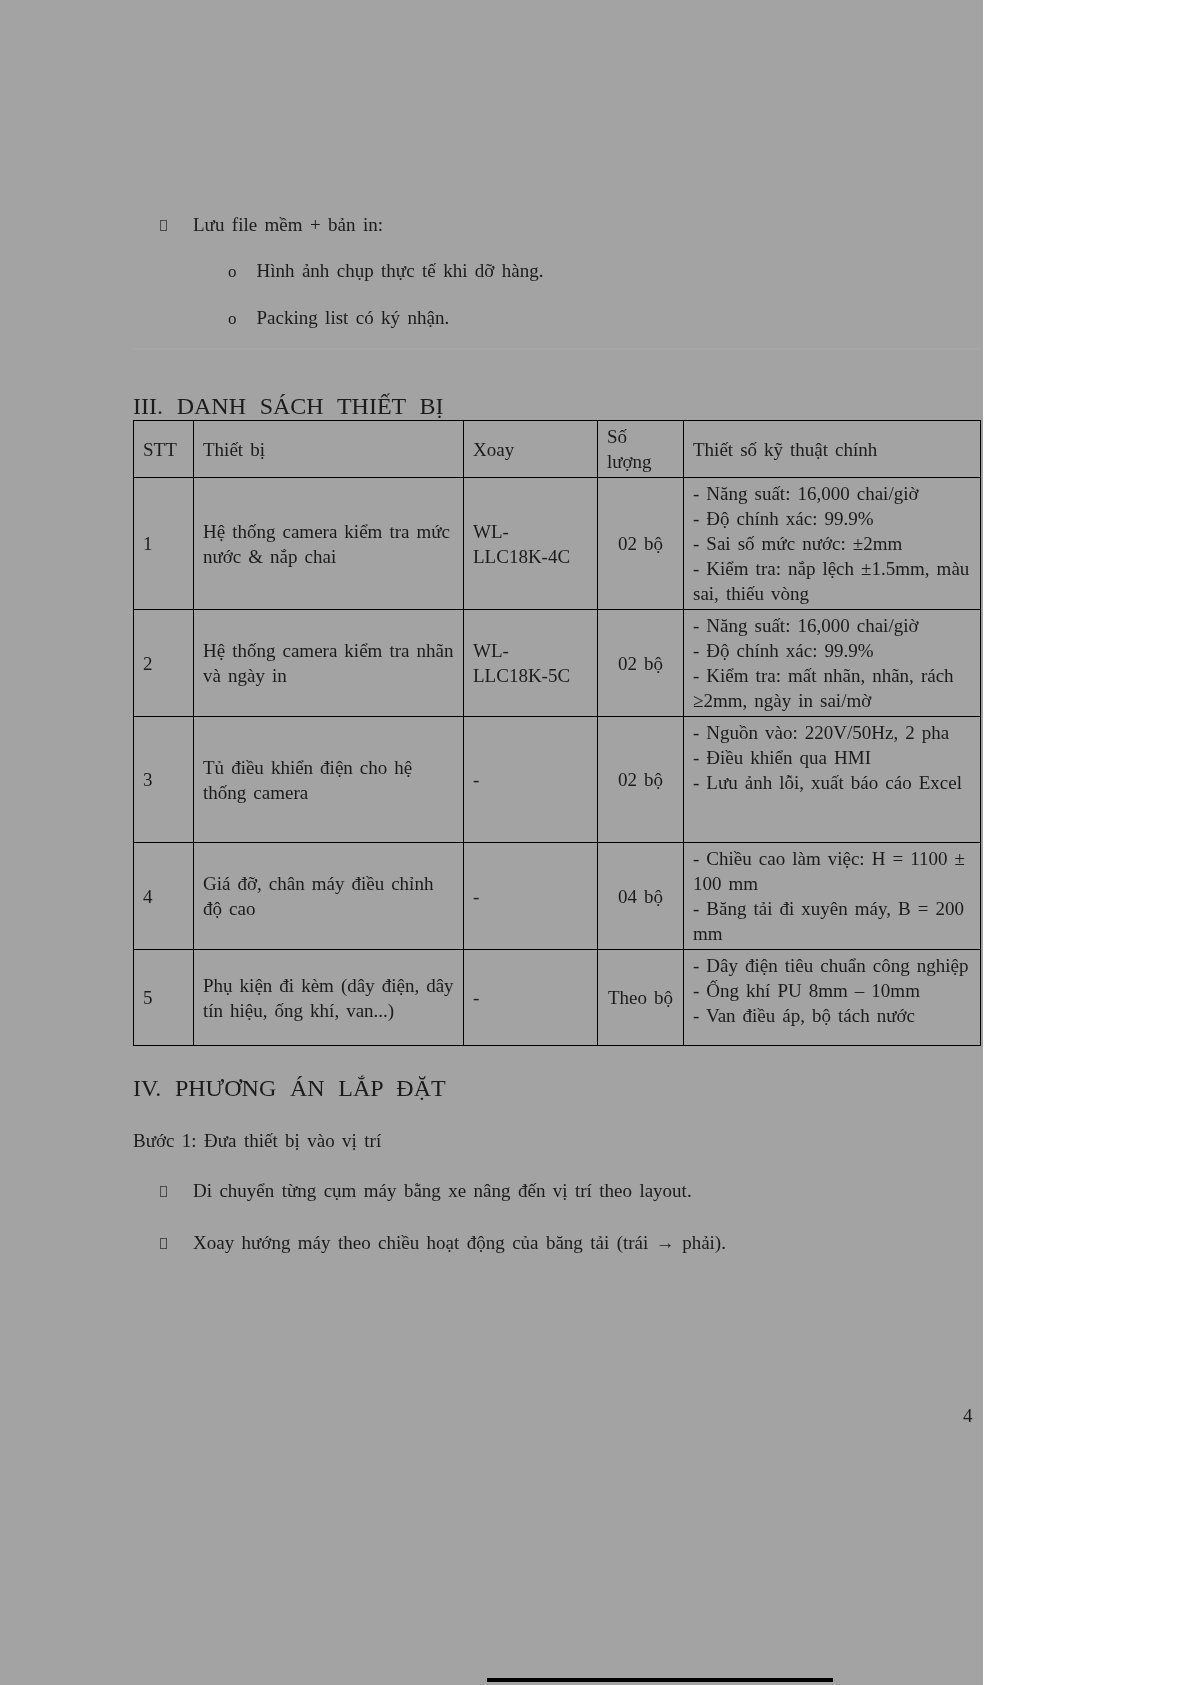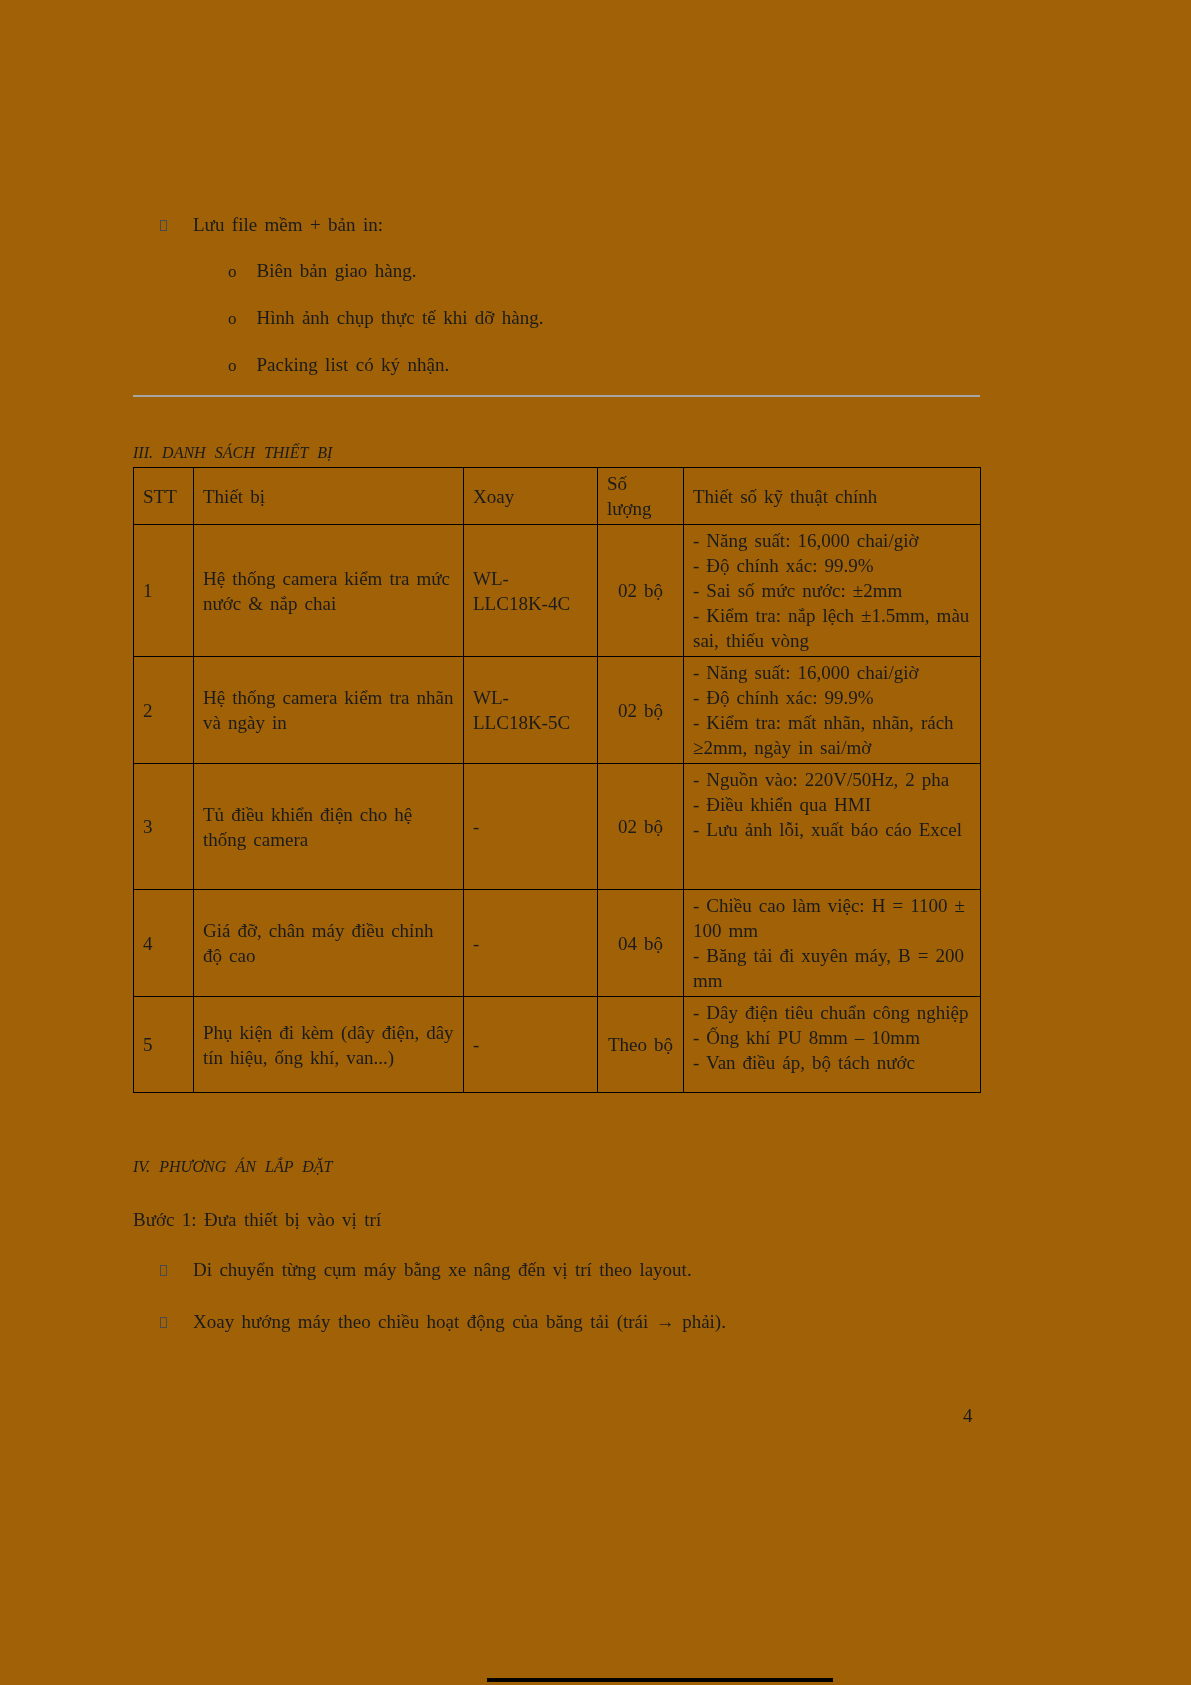--- a/index.html
+++ b/index.html
@@ -1,21 +1,21 @@
 <!DOCTYPE html>
 <html><head>
 <meta charset="utf-8">
 <style>
   * { box-sizing: border-box; }
   html, body { margin: 0; padding: 0; background: #ffffff; }
   .page {
     position: relative;
-    width: 1191px;
+    width: 983px;
     height: 1685px;
-    background: #a16207;
+    background: #a3a3a3;
     overflow: hidden;
     font-family: "Liberation Serif", "DejaVu Serif", serif;
     color: #1b1b1b;
   }
   .content {
     position: absolute;
     left: 133px;
     top: 0;
     width: 847px;
     font-size: 19px;
@@ -40,25 +40,24 @@
     font-size: 17px;
   }
   .rule {
     margin-top: 16px;
     width: 847px;
     height: 2px;
     background: #a6a6a6;
   }
   .sec-title {
     margin-top: 42px;
-    font-size: 16px;
+    font-size: 24px;
     line-height: 28px;
     word-spacing: 0.32em;
     font-weight: normal;
-    font-style: italic;
   }
   table.equip {
     border-collapse: collapse;
     table-layout: fixed;
     width: 847px;
   }
   .equip th, .equip td {
     border: 1px solid #000000;
     font-weight: normal;
     text-align: left;
@@ -100,23 +99,20 @@
 <body>
 
 <div class="page">
   <div class="content">
 
     <div class="li-lead">
       <span class="sq"></span><span>Lưu file mềm + bản in:</span>
     </div>
 
     <div class="li-sub">
-      <span class="marker">o</span><span>Biên bản giao hàng.</span>
-    </div>
-    <div class="li-sub">
       <span class="marker">o</span><span>Hình ảnh chụp thực tế khi dỡ hàng.</span>
     </div>
     <div class="li-sub">
       <span class="marker">o</span><span>Packing list có ký nhận.</span>
     </div>
 
     <div class="rule"></div>
 
     <div class="sec-title">III. DANH SÁCH THIẾT BỊ</div>
 
@@ -181,21 +177,21 @@
           <td>Phụ kiện đi kèm (dây điện, dây tín hiệu, ống khí, van...)</td>
           <td class="model">-</td>
           <td class="qty">Theo bộ</td>
           <td class="specs">- Dây điện tiêu chuẩn công nghiệp
 - Ống khí PU 8mm – 10mm
 - Van điều áp, bộ tách nước</td>
         </tr>
       </tbody>
     </table>
 
-    <div class="sec-title" style="margin-top:60px">IV. PHƯƠNG ÁN LẮP ĐẶT</div>
+    <div class="sec-title" style="margin-top:28px">IV. PHƯƠNG ÁN LẮP ĐẶT</div>
 
     <div class="step-title">Bước 1: Đưa thiết bị vào vị trí</div>
 
     <div class="li-lead b4">
       <span class="sq"></span><span>Di chuyển từng cụm máy bằng xe nâng đến vị trí theo layout.</span>
     </div>
     <div class="li-lead b4">
       <span class="sq"></span><span>Xoay hướng máy theo chiều hoạt động của băng tải (trái → phải).</span>
     </div>
 

